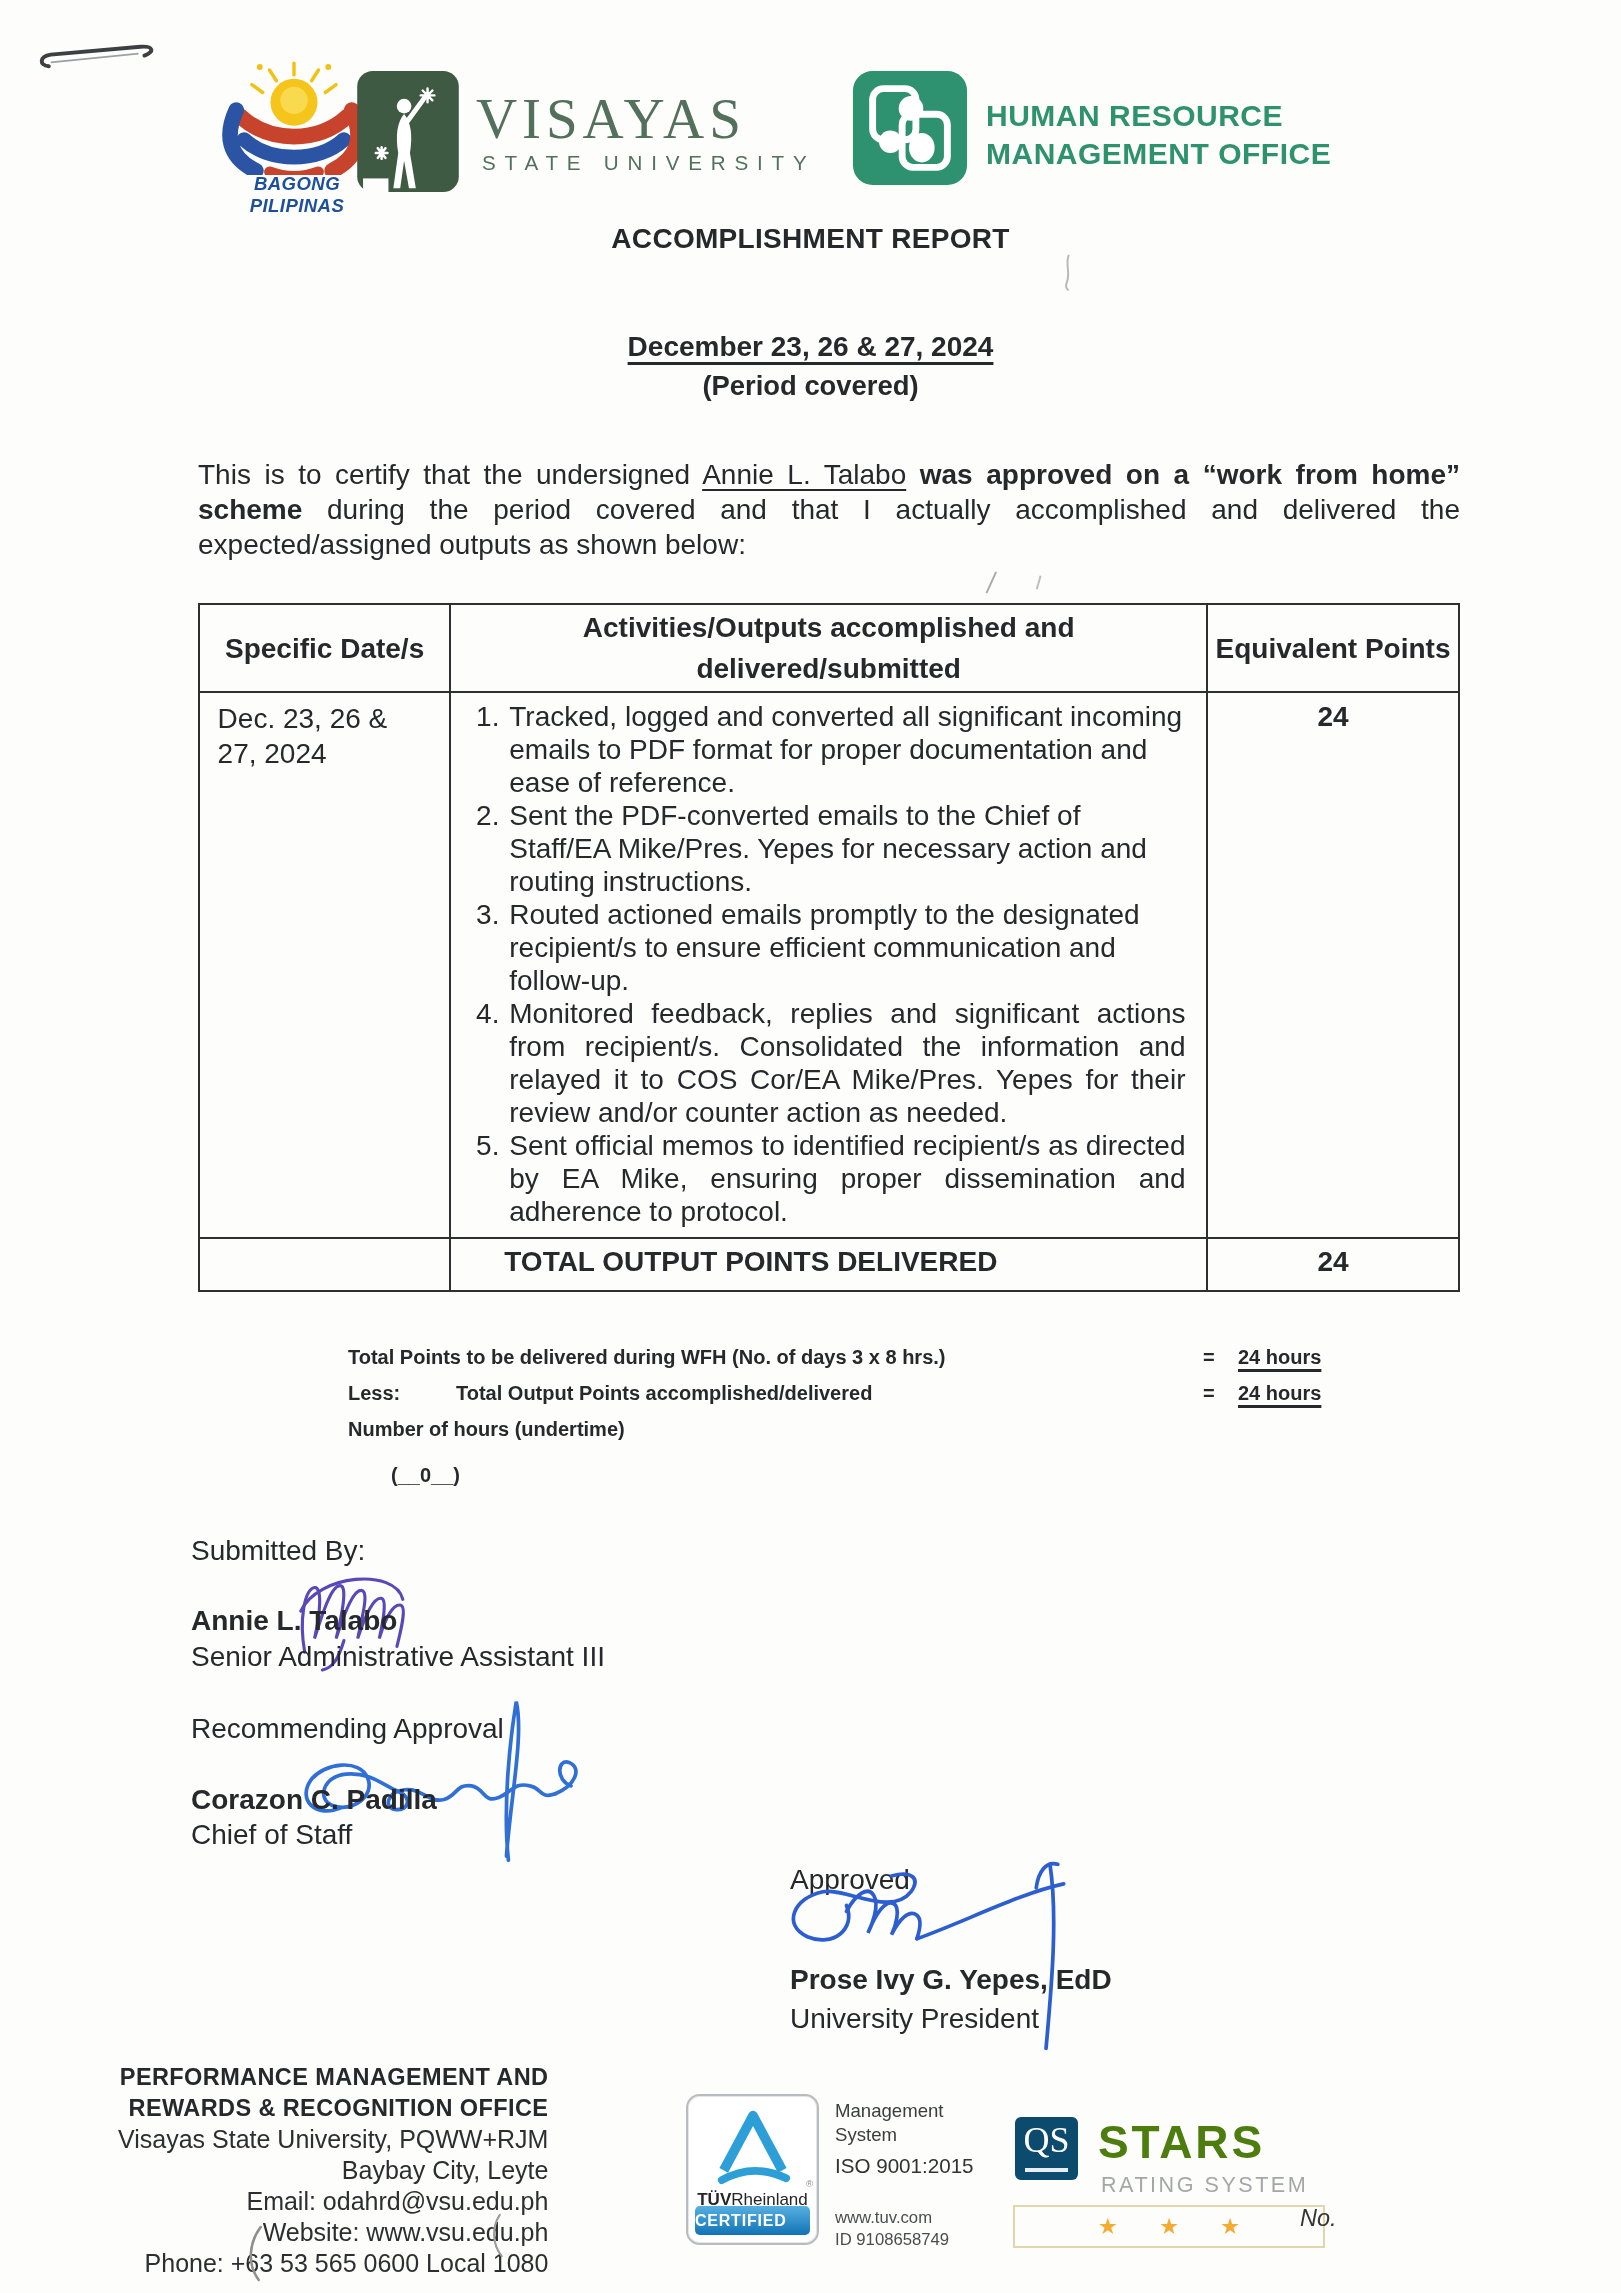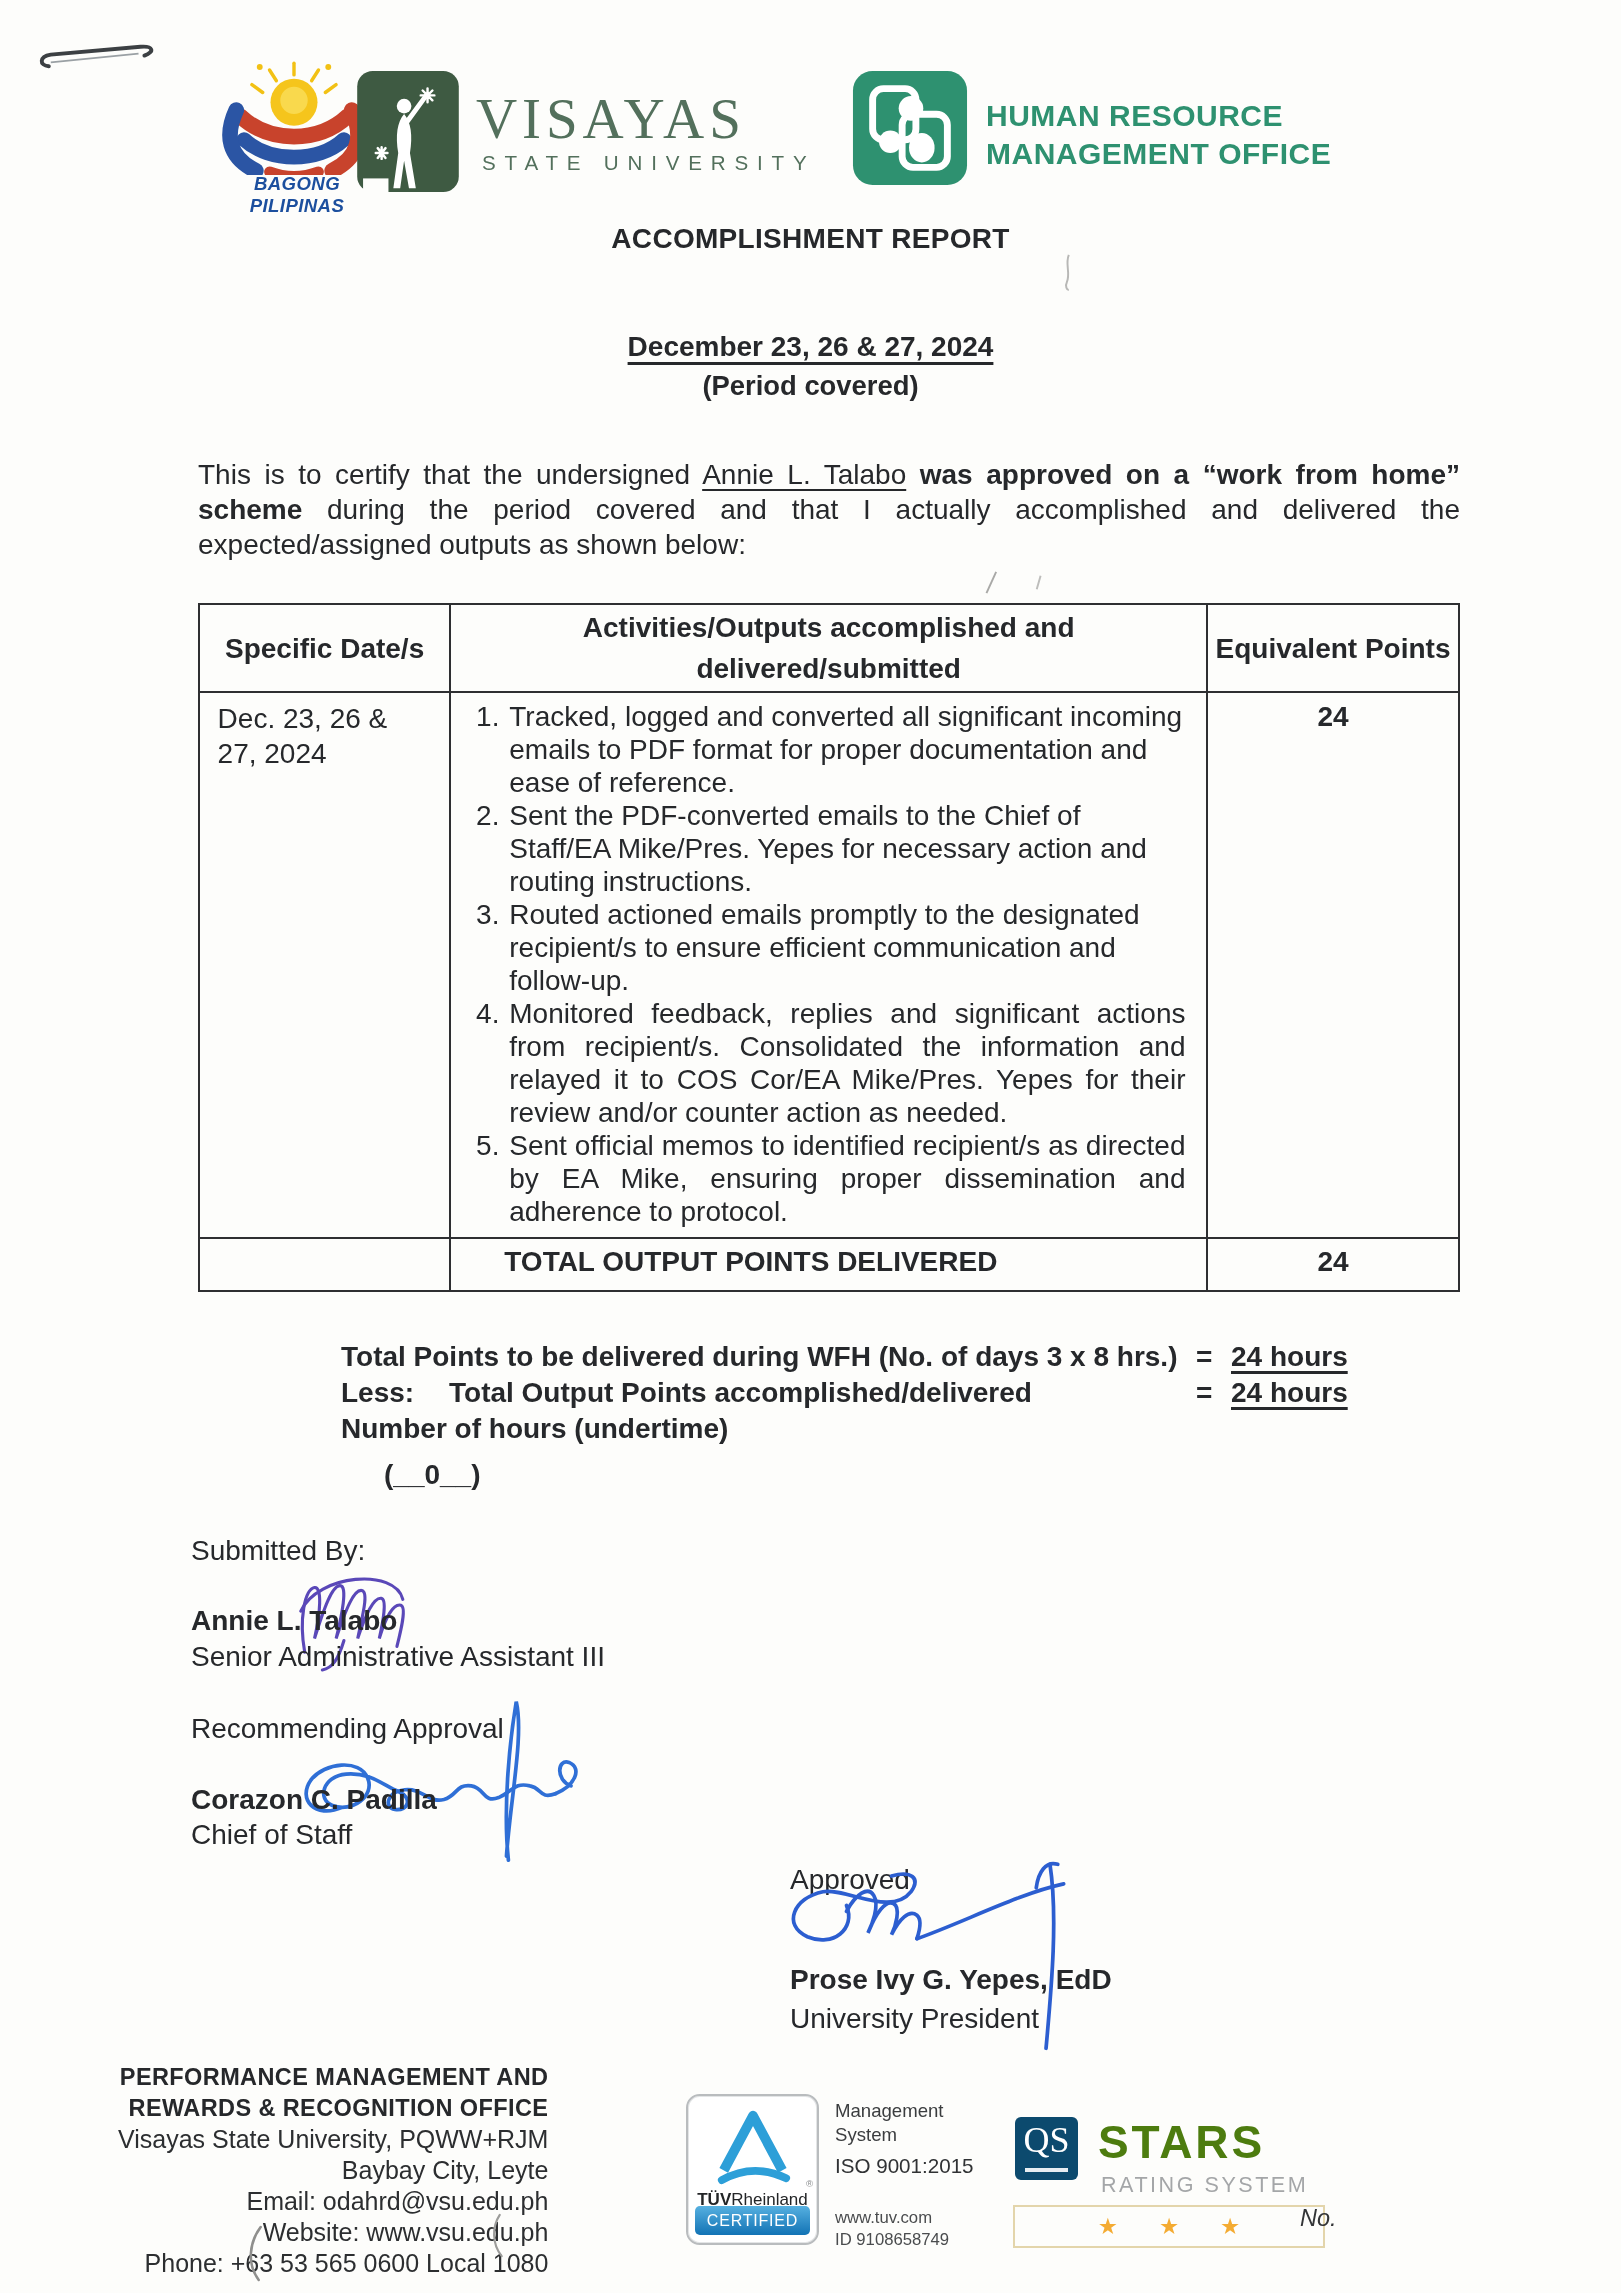--- a/index.html
+++ b/index.html
@@ -38,21 +38,21 @@
   .date-cell{padding:7.8px 0 0 17.6px;}
   .date-cell div{width:196px;line-height:35px;}
   .acts{margin:0;padding:5.9px 19.6px 7.8px 55px;list-style:decimal;}
   .acts li{line-height:33px;padding-left:2px;margin:0;}
   .acts li.justify{text-align:justify;}
   .pts-cell{text-align:center;font-weight:bold;padding-top:7.8px;}
   .total-label-cell{font-weight:bold;padding:7.8px 9.8px 11.8px 53px;line-height:31px;}
   .total-pts-cell{text-align:center;font-weight:bold;padding:7.8px 0 11.8px;}
 
   
-  .summary{left:341px;top:1339px;width:1019px;font-size:28px;font-weight:bold;}
+  .summary{left:348px;top:1339px;width:1019px;font-size:20px;font-weight:bold;}
   .sum-row{display:flex;line-height:36px;}
   .sum-label{width:855px;}
   .sum-prefix{width:108px;}
   .sum-label2{width:747px;}
   .sum-eq{width:35px;}
   .sum-val{text-decoration:underline;text-decoration-thickness:2.5px;text-underline-offset:4.9px;}
   .sum-zero{margin-left:43px;margin-top:10px;line-height:36px;}
 
   
   .sig-text{left:191px;font-size:28px;}
@@ -61,21 +61,21 @@
 
   
   .office{left:118px;top:2062px;line-height:31px;text-align:right;}
   .office .t{font-size:23.5px;font-weight:bold;letter-spacing:0.4px;}
   .office .a{font-size:25px;color:#2c2e30;}
 
   .tuv-tile{left:686px;top:2094px;width:129px;height:147px;border:2px solid #b9bcbe;border-radius:13.7px;background:#fff;box-shadow:0 0 0 1px #e3e5e6 inset;}
   .tuv-brand{position:absolute;left:0;top:94px;width:100%;text-align:center;font-size:17px;color:#232527;}
   .tuv-brand .tb{font-weight:bold;}
   .tuv-reg{position:absolute;right:3.9px;top:82px;font-size:9.8px;color:#8b8e90;}
-  .tuv-band{position:absolute;left:6.9px;right:6.9px;bottom:7.8px;height:29px;border-radius:4.9px;background:linear-gradient(#56b0e0,#1273b5);color:#fff;font-weight:normal;font-size:16px;text-align:center;line-height:29px;letter-spacing:0.8px;}
+  .tuv-band{position:absolute;left:6.9px;right:6.9px;bottom:7.8px;height:29px;border-radius:4.9px;background:linear-gradient(#56b0e0,#1273b5);color:#fff;font-weight:bold;font-size:16px;text-align:left;line-height:29px;letter-spacing:0.8px;}
   .tuv-col{left:835px;top:2099px;font-size:18.6px;color:#3b3d3f;line-height:23.5px;}
   .tuv-iso{font-size:20.6px;margin-top:7.8px;color:#303234;}
   .tuv-small{left:835px;top:2207px;font-size:16.7px;color:#4a4c4e;line-height:21.6px;}
 
   .qs-square{left:1015px;top:2117px;width:63px;height:63px;background:#0c4a6e;border-radius:5.9px;}
   .qs-square .qs{position:absolute;left:0;top:2px;width:100%;text-align:center;font-family:"Liberation Serif",serif;font-size:36px;color:#fff;}
   .qs-square .bar{position:absolute;left:9.8px;right:9.8px;bottom:7.8px;height:3.9px;background:#fff;opacity:.9;}
   .qs-stars{left:1098px;top:2115px;font-size:46px;font-weight:bold;color:#4d7c0f;letter-spacing:2.9px;}
   .qs-rating{left:1101px;top:2172px;font-size:21.6px;color:#a4a6a8;letter-spacing:2.5px;}
   .qs-box{left:1013px;top:2205px;width:308px;height:39px;border:2px solid #e3d5ab;display:flex;justify-content:center;align-items:center;gap:41px;}

